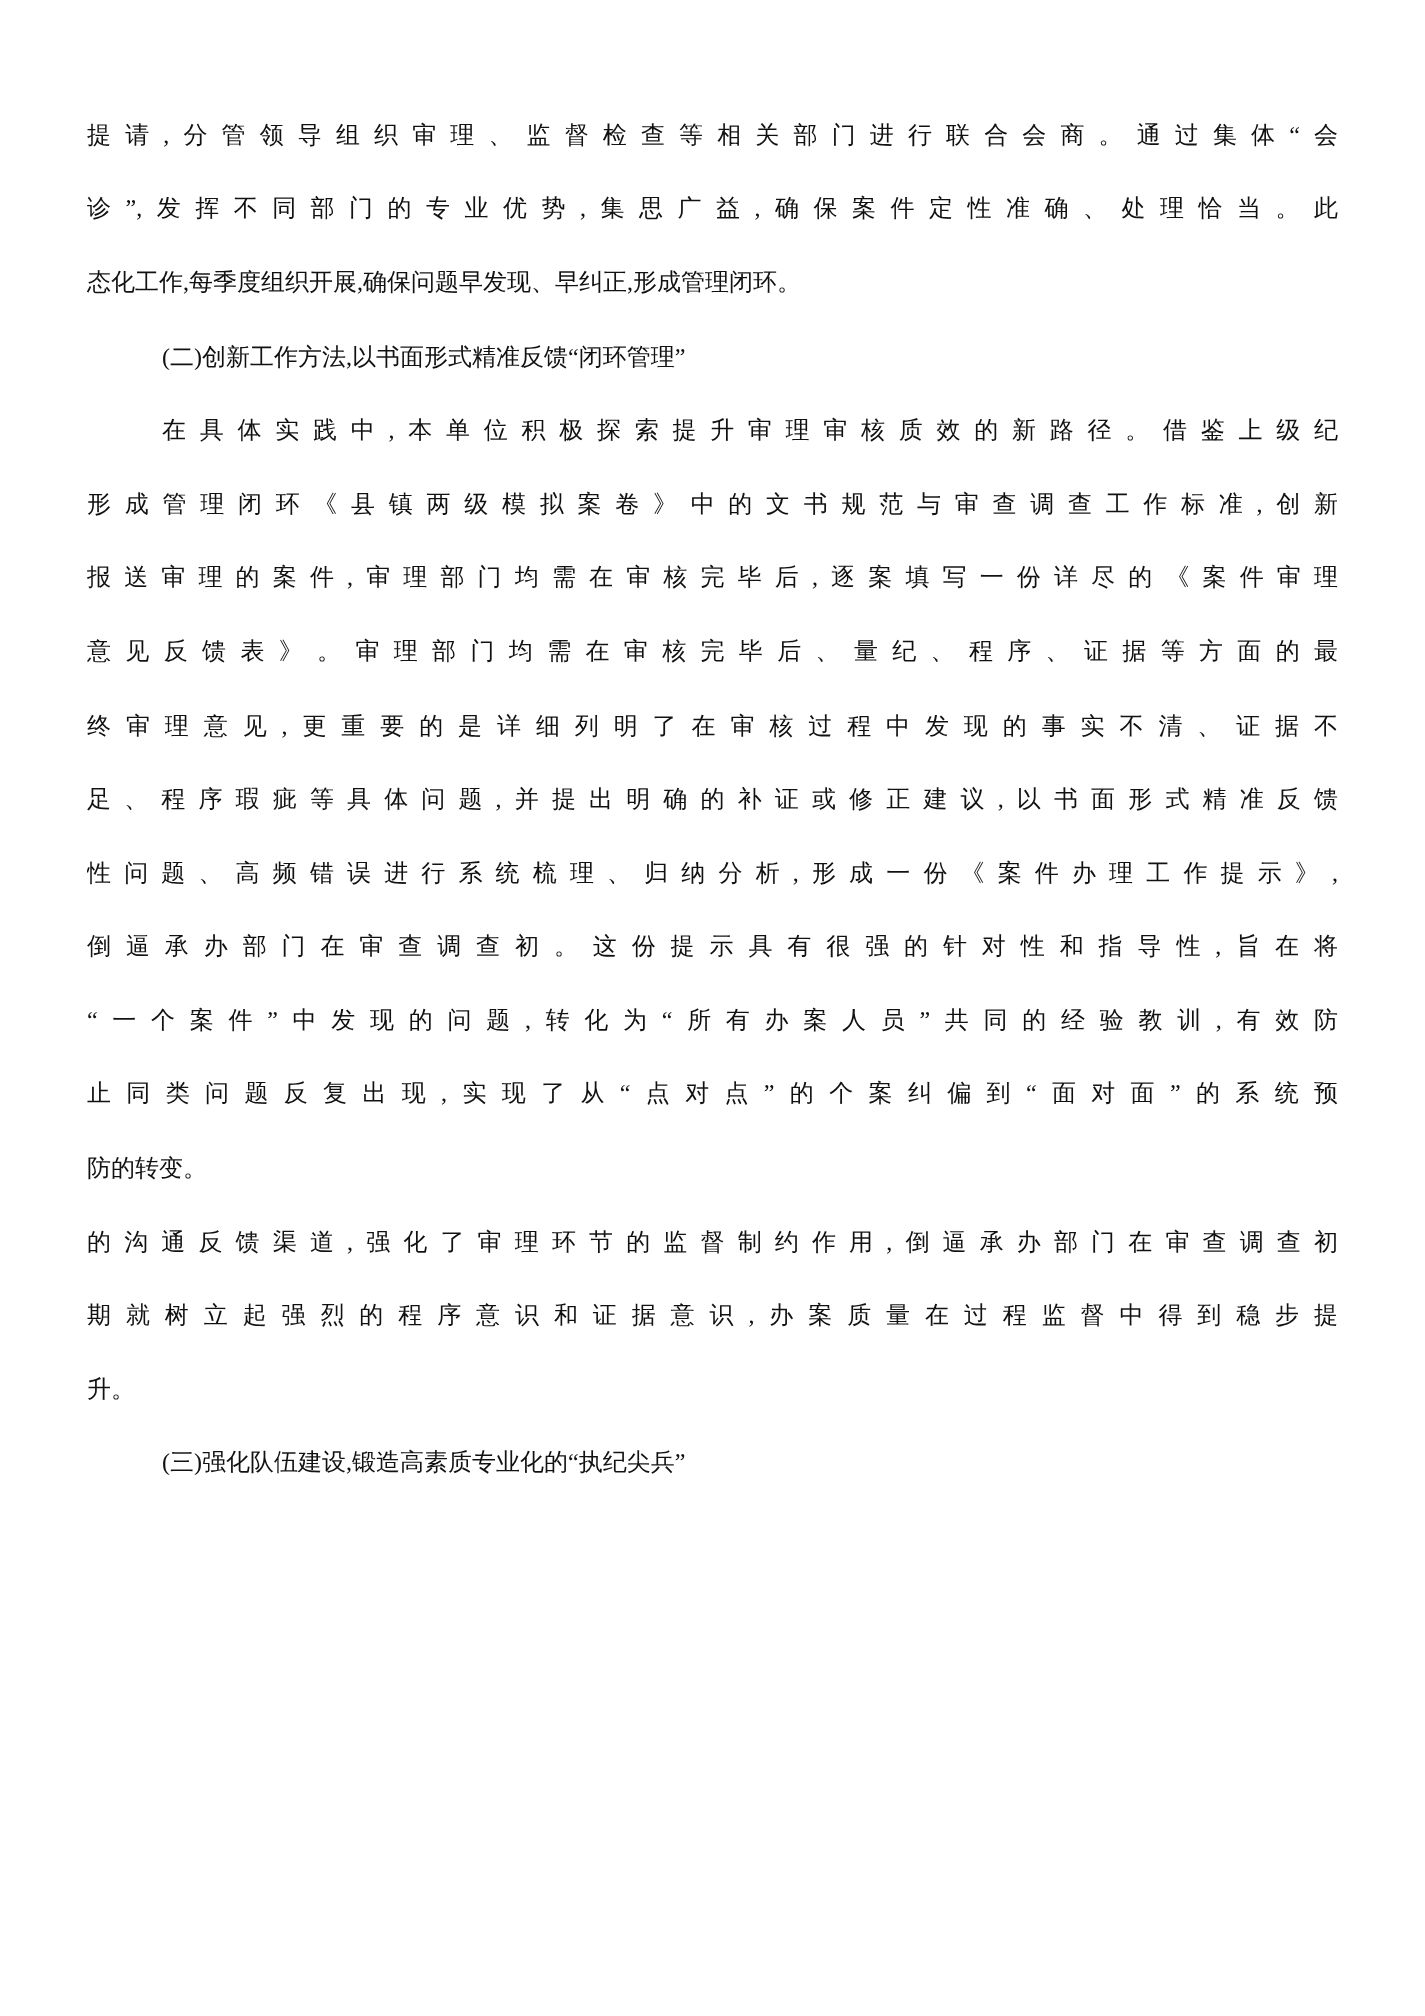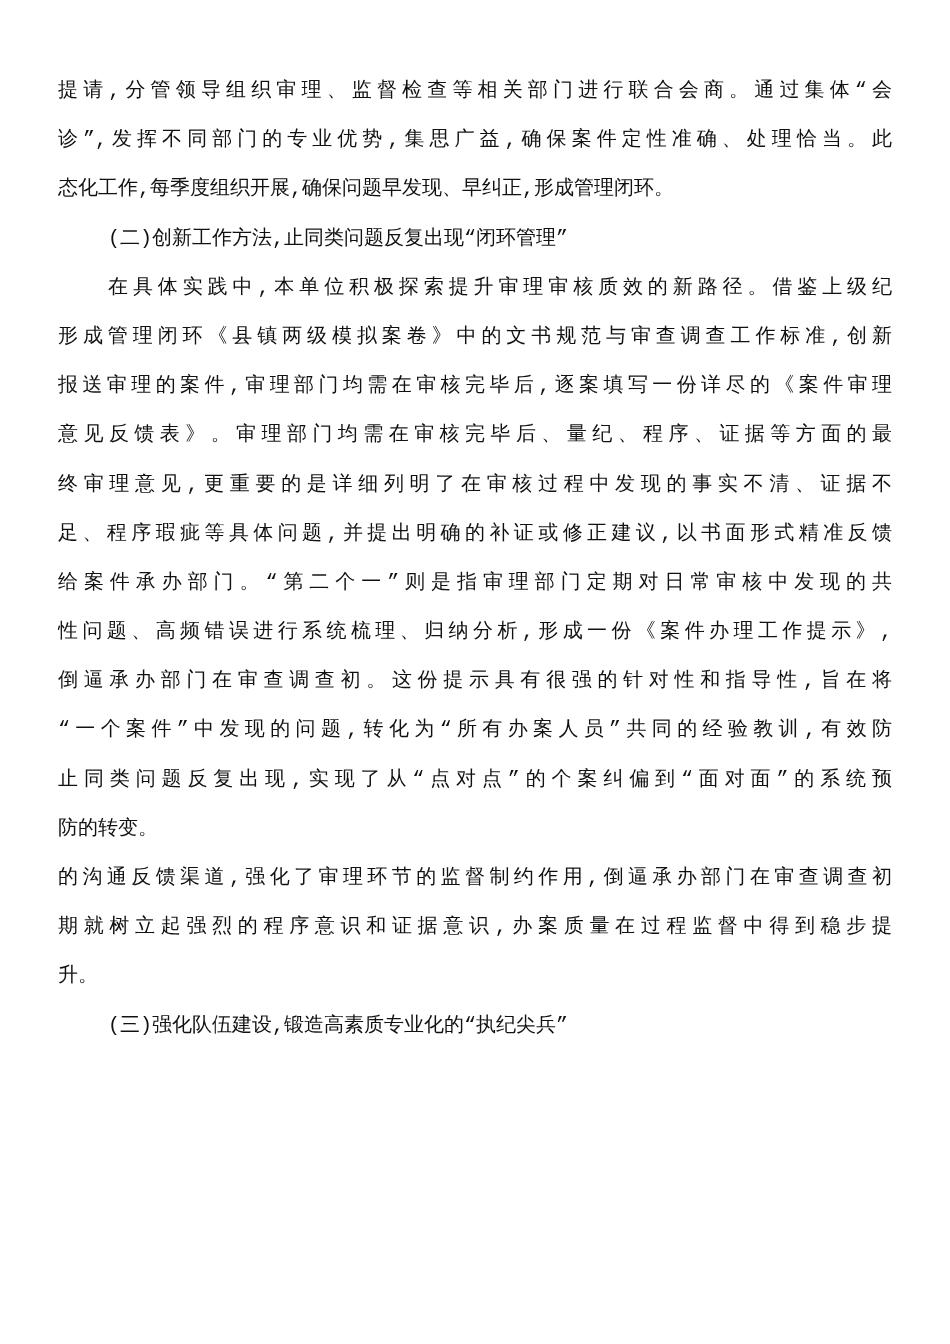--- a/index.html
+++ b/index.html
@@ -1,44 +1,43 @@
 <!DOCTYPE html>
 <html><head>
   <meta charset="utf-8">
   <style>
     html, body { margin: 0; padding: 0; background: #ffffff; }
     body { width: 950px; height: 1344px; position: relative; overflow: hidden; }
     .page {
       position: absolute; left: 58px; top: 66px; width: 834px;
-      font-family: Liberation Mono, monospace;
-      font-size: 20px; color: #111111;
+      font-family: Liberation Serif, serif;
+      font-size: 16px; color: #111111;
     }
     .line {
       display: block; height: 49.2px; line-height: 49.2px;
       white-space: nowrap; text-align: justify; text-align-last: justify;
       letter-spacing: 0px; overflow: hidden;
     }
     .line.last { text-align-last: left; }
     .line.indent { padding-left: 50px; }
   </style>
 </head>
 <body>
 
 <div class="page" id="page">
     <div class="line">提请,分管领导组织审理、监督检查等相关部门进行联合会商。通过集体“会</div>
     <div class="line">诊”,发挥不同部门的专业优势,集思广益,确保案件定性准确、处理恰当。此</div>
     <div class="line last">态化工作,每季度组织开展,确保问题早发现、早纠正,形成管理闭环。</div>
-    <div class="line indent last">(二)创新工作方法,止同类问题反复出现“闭环管理”</div>
+    <div class="line indent last">(二)创新工作方法,以书面形式精准反馈“闭环管理”</div>
     <div class="line indent">在具体实践中,本单位积极探索提升审理审核质效的新路径。借鉴上级纪</div>
     <div class="line">形成管理闭环《县镇两级模拟案卷》中的文书规范与审查调查工作标准,创新</div>
     <div class="line">报送审理的案件,审理部门均需在审核完毕后,逐案填写一份详尽的《案件审理</div>
     <div class="line">意见反馈表》。审理部门均需在审核完毕后、量纪、程序、证据等方面的最</div>
     <div class="line">终审理意见,更重要的是详细列明了在审核过程中发现的事实不清、证据不</div>
     <div class="line">足、程序瑕疵等具体问题,并提出明确的补证或修正建议,以书面形式精准反馈</div>
-    <div class="line">给案件承办部门。“第二个一”则是指审理部门定期对日常审核中发现的共</div>
     <div class="line">性问题、高频错误进行系统梳理、归纳分析,形成一份《案件办理工作提示》,</div>
     <div class="line">倒逼承办部门在审查调查初。这份提示具有很强的针对性和指导性,旨在将</div>
     <div class="line">“一个案件”中发现的问题,转化为“所有办案人员”共同的经验教训,有效防</div>
     <div class="line">止同类问题反复出现,实现了从“点对点”的个案纠偏到“面对面”的系统预</div>
     <div class="line last">防的转变。</div>
     <div class="line">的沟通反馈渠道,强化了审理环节的监督制约作用,倒逼承办部门在审查调查初</div>
     <div class="line">期就树立起强烈的程序意识和证据意识,办案质量在过程监督中得到稳步提</div>
     <div class="line last">升。</div>
     <div class="line indent last">(三)强化队伍建设,锻造高素质专业化的“执纪尖兵”</div>
   </div>

